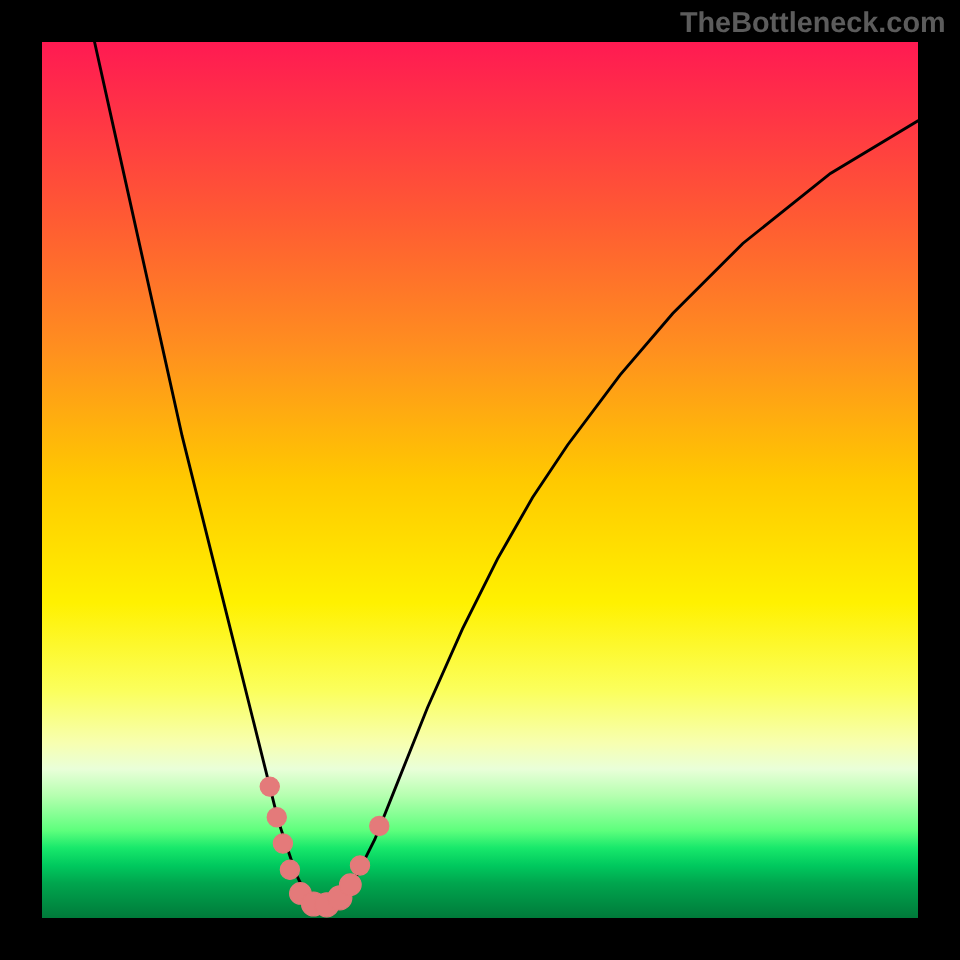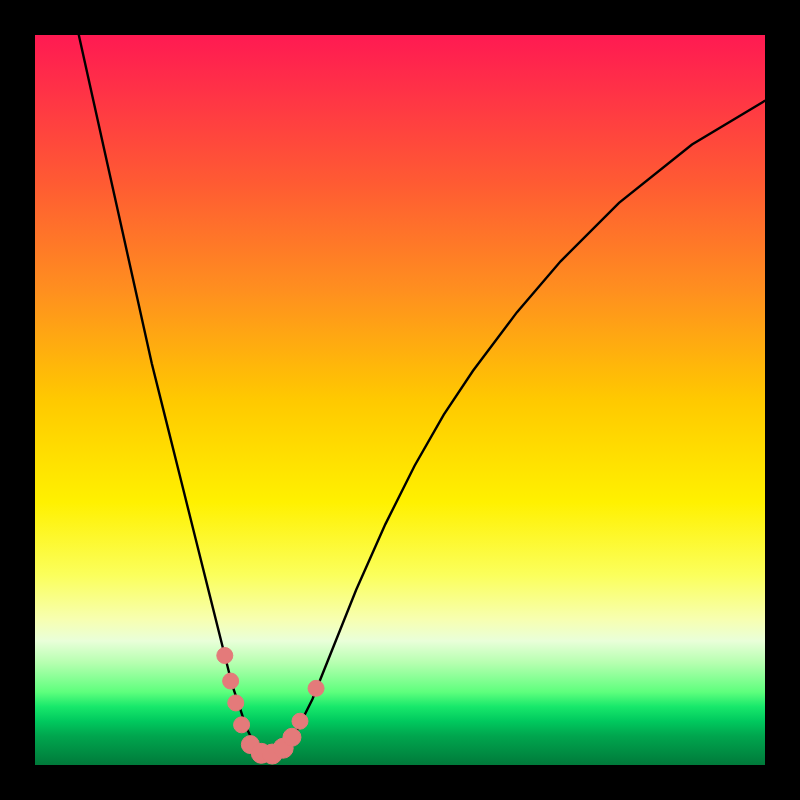--- a/index.html
+++ b/index.html
@@ -52,20 +52,21 @@
   svg.curve {
     position: absolute;
     inset: 0;
     width: 100%;
     height: 100%;
   }
 </style>
 </head>
 <body>
 <div class="frame">
+  <div class="watermark">TheBottleneck.com</div>
   <div class="plot">
     <div class="gradient"></div>
     <svg class="curve" viewBox="0 0 730 730" preserveAspectRatio="none">
       <path id="curve-path" fill="none" stroke="#000000" stroke-width="2.4" stroke-linecap="round" d="M43.80 0.00 L58.40 65.70 L73.00 131.40 L87.60 197.10 L102.20 262.80 L116.80 328.50 L131.40 386.90 L146.00 445.30 L160.60 503.70 L175.20 562.10 L189.80 620.50 L197.10 649.70 L204.40 671.60 L211.70 693.50 L219.00 708.10 L226.30 715.40 L233.60 719.05 L240.90 719.05 L248.20 715.40 L255.50 708.10 L262.80 693.50 L277.40 664.30 L292.00 627.80 L321.20 554.80 L350.40 489.10 L379.60 430.70 L408.80 379.60 L438.00 335.80 L481.80 277.40 L525.60 226.30 L584.00 167.90 L657.00 109.50 L730.00 65.70"></path>
       <g id="markers">
           <circle cx="189.80" cy="620.50" r="8" fill="#e47a7a" stroke="#e47a7a"></circle>
           <circle cx="195.64" cy="646.05" r="8" fill="#e47a7a" stroke="#e47a7a"></circle>
           <circle cx="200.75" cy="667.95" r="8" fill="#e47a7a" stroke="#e47a7a"></circle>
           <circle cx="206.59" cy="689.85" r="8" fill="#e47a7a" stroke="#e47a7a"></circle>
           <circle cx="215.35" cy="709.56" r="9" fill="#e47a7a" stroke="#e47a7a"></circle>

